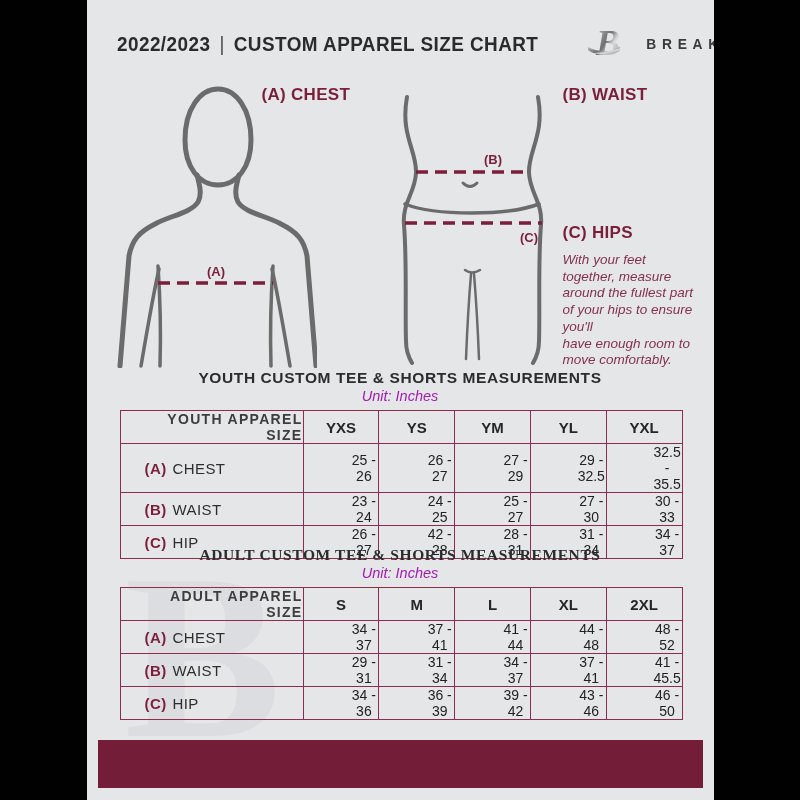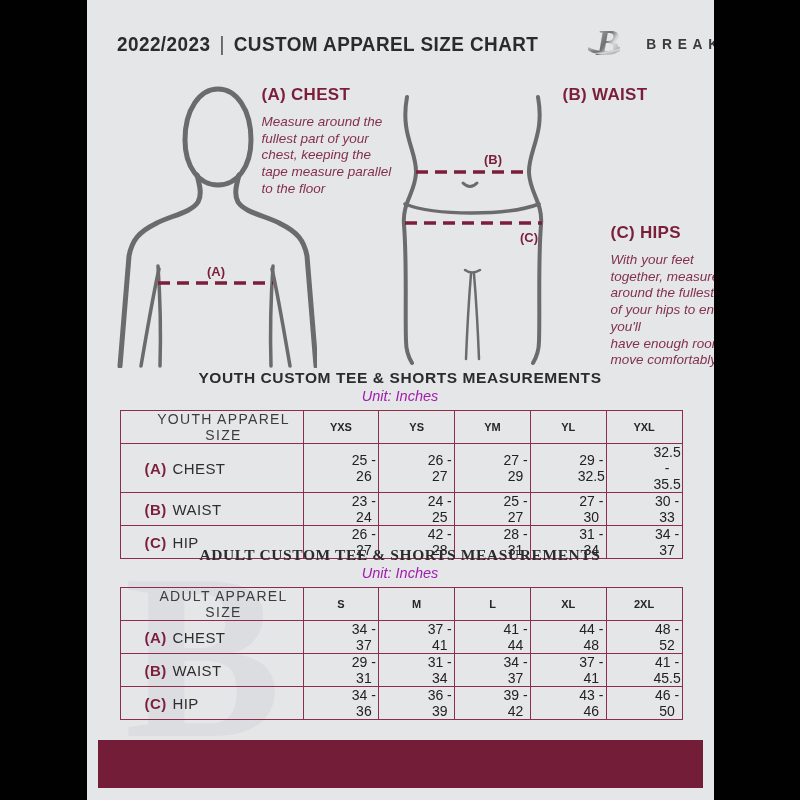--- a/index.html
+++ b/index.html
@@ -19,41 +19,41 @@
   .header-title .divider{font-weight:normal;color:#4a4a4a;padding:0 10px;}
   .brand{display:flex;align-items:center;gap:10px;}
   .brand-name{font-size:14.5px;font-weight:bold;color:#3b3b3b;letter-spacing:6px;transform:scaleX(.95);transform-origin:right center;}
 
   
   .guide{position:absolute;z-index:2;}
   .guide-heading{margin:0 0 9px;font-size:17px;font-weight:bold;color:#7a1e3a;letter-spacing:.3px;}
   .guide-desc{margin:0;font-size:13.5px;font-style:italic;color:#83304d;line-height:1.24;white-space:pre-line;}
   .guide-chest{left:175px;top:85px;width:165px;}
   .guide-waist{left:476px;top:85px;width:150px;}
-  .guide-hips{left:476px;top:223px;width:155px;margin-left:48px;}
+  .guide-hips{left:476px;top:223px;width:155px;}
 
   .fig{position:absolute;z-index:1;}
   .fig-left{left:30px;top:83px;}
   .fig-right{left:303px;top:93px;}
   .fig text{font-family:"Liberation Sans",sans-serif;font-weight:bold;font-size:13px;fill:#7a1e3a;}
 
   
   .sec-title{position:absolute;left:0;width:100%;text-align:center;z-index:2;
     font-size:15.5px;font-weight:bold;color:#2c2c2c;letter-spacing:.6px;}
   .sec-unit{position:absolute;left:0;width:100%;text-align:center;z-index:2;
     font-size:14.5px;font-style:italic;color:#a21caf;}
   .youth-title{top:369px;} .youth-unit{top:388px;}
   .adult-title{top:546px;font-family:Liberation Serif, serif;} .adult-unit{top:565px;}
 
   
   .size-table{position:absolute;left:33px;width:563px;border-collapse:collapse;table-layout:fixed;z-index:2;}
   .youth-table{top:410px;} .adult-table{top:587px;}
   .size-table th,.size-table td{border:1.5px solid #8e2c49;height:30px;padding:0;background:transparent;}
-  .size-table th.label-head{font-weight:normal;font-size:14px;letter-spacing:1.3px;color:#3d3d3d;text-align:center;padding-left:24px;}
-  .size-table th.size-head{font-size:11px;font-weight:bold;color:#262626;text-align:center;}
+  .size-table th.label-head{font-weight:bold;font-size:14px;letter-spacing:1.3px;color:#3d3d3d;text-align:right;padding-left:24px;}
+  .size-table th.size-head{font-size:15px;font-weight:bold;color:#262626;text-align:center;}
   .size-table td.label-cell{text-align:left;padding-left:24px;font-size:15px;color:#2e2e2e;letter-spacing:.4px;}
   .size-table td.val{text-align:center;font-size:14px;color:#222;padding-left:46px;}
   .pfx{color:#7a1e3a;font-weight:bold;margin-right:6px;}
 
   
   .footer-bar{position:absolute;left:11px;top:740px;width:605px;height:48px;background:#731d39;z-index:3;}
 </style>
 </head>
 <body>
 
@@ -108,25 +108,20 @@
         <path stroke-width="2.5" d="M84 181 C 86 205 88 240 89 266"></path>
       </g>
       <line x1="26" y1="79" x2="140" y2="79" stroke="#7a1e3a" stroke-width="3.5" stroke-dasharray="12 7"></line>
       <line x1="15" y1="130" x2="152" y2="130" stroke="#7a1e3a" stroke-width="3.5" stroke-dasharray="12 7"></line>
       <text x="103" y="71" text-anchor="middle">(B)</text>
       <text x="139" y="149" text-anchor="middle">(C)</text>
     </svg>
 
     <div class="guide guide-chest">
       <h3 class="guide-heading">(A) CHEST</h3>
-      <p class="guide-desc">Measure around the
-fullest part of your
-chest, keeping the
-tape measure parallel
-to the floor</p>
     </div>
     <div class="guide guide-waist">
       <h3 class="guide-heading">(B) WAIST</h3>
     </div>
     <div class="guide guide-hips">
       <h3 class="guide-heading">(C) HIPS</h3>
       <p class="guide-desc">With your feet
 together, measure
 around the fullest part
 of your hips to ensure

